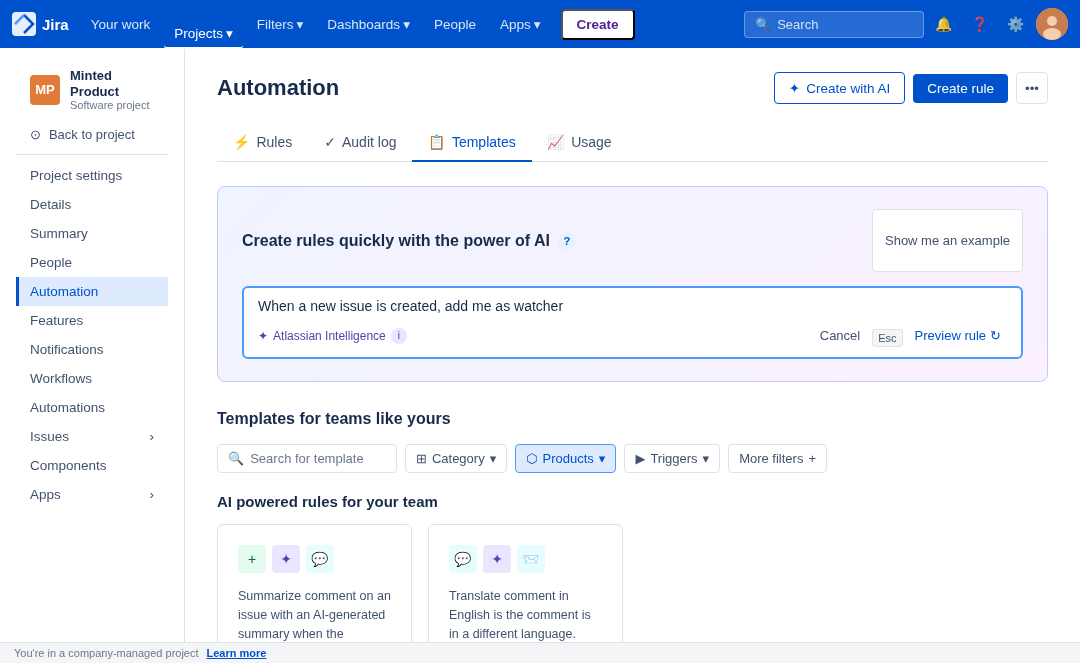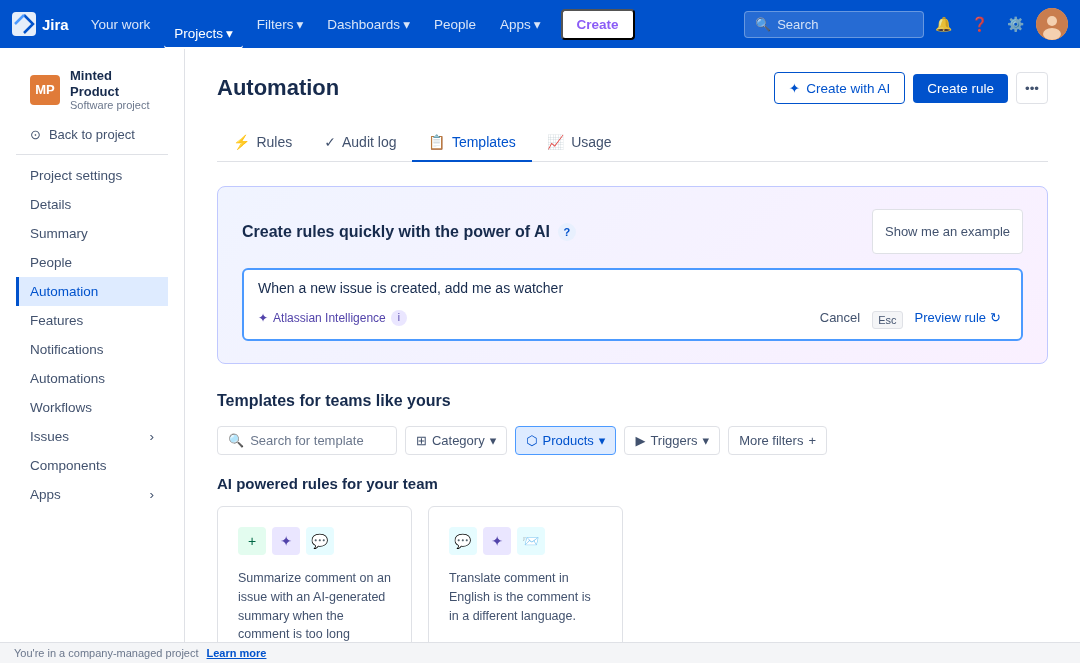--- a/index.html
+++ b/index.html
@@ -8,21 +8,21 @@
     
     .top-nav {
       display: flex; align-items: center; height: 48px;
       background: #0052cc; padding: 0 12px; gap: 4px;
       position: fixed; top: 0; left: 0; right: 0; z-index: 100;
     }
     .top-nav .nav-logo { display: flex; align-items: center; gap: 6px; color: #fff; font-weight: 700; font-size: 15px; margin-right: 8px; }
     .top-nav .nav-logo svg { width: 24px; height: 24px; }
     .nav-item { color: rgba(255,255,255,0.85); padding: 6px 10px; border-radius: 4px; cursor: pointer; font-size: 13.5px; display: flex; align-items: center; gap: 3px; white-space: nowrap; }
     .nav-item.active { color: #fff; font-weight: 500; border-bottom: 2px solid #fff; margin-top: 20px; }
-    .nav-create { background: #fff; color: #8b5cf6; font-weight: 600; padding: 6px 14px; border-radius: 4px; cursor: pointer; margin-left: 6px; font-size: 13.5px; }
+    .nav-create { background: #fff; color: #4c1d95; font-weight: 600; padding: 6px 14px; border-radius: 4px; cursor: pointer; margin-left: 6px; font-size: 13.5px; }
     .nav-spacer { flex: 1; }
     .nav-search { display: flex; align-items: center; background: rgba(255,255,255,0.15); border: 1px solid rgba(255,255,255,0.3); border-radius: 4px; padding: 5px 10px; gap: 6px; color: rgba(255,255,255,0.8); min-width: 180px; cursor: pointer; font-size: 13px; }
     .nav-icon-btn { width: 32px; height: 32px; border-radius: 50%; display: flex; align-items: center; justify-content: center; color: rgba(255,255,255,0.9); cursor: pointer; }
     .nav-avatar { width: 32px; height: 32px; border-radius: 50%; background: #f4a261; overflow: hidden; cursor: pointer; }
 
     
     .app-body { display: flex; margin-top: 48px; height: calc(100vh - 48px); }
 
     
     .sidebar { width: 185px; min-width: 185px; background: #fff; border-right: 1px solid #dfe1e6; display: flex; flex-direction: column; overflow-y: auto; padding: 8px 16px; }
@@ -56,21 +56,21 @@
     .ai-box-header { display: flex; align-items: center; justify-content: space-between; margin-bottom: 14px; }
     .ai-box-title { font-size: 16px; font-weight: 600; color: #172b4d; display: flex; align-items: center; gap: 8px; }
     .ai-input-wrapper { background: #fff; border: 2px solid #4c9aff; border-radius: 6px; padding: 10px 14px; }
     .ai-input-text { color: #172b4d; font-size: 14px; margin-bottom: 10px; }
     .ai-input-footer { display: flex; align-items: center; justify-content: space-between; }
     .ai-badge { display: flex; align-items: center; gap: 5px; color: #5243aa; font-size: 12px; font-weight: 500; }
     .ai-input-actions { display: flex; align-items: flex-end; gap: 6px; }
     .btn-cancel { background: none; border: none; color: #42526e; cursor: pointer; font-size: 13px; padding: 4px 6px; }
     .btn-esc { background: #f4f5f7; border: 1px solid #dfe1e6; color: #42526e; border-radius: 3px; font-size: 11px; padding: 2px 5px; }
     .btn-preview { display: flex; align-items: center; gap: 4px; background: none; border: none; color: #0052cc; cursor: pointer; font-size: 13px; padding: 4px 6px; }
-    .show-example { background: #fff; border: 1px solid #dfe1e6; padding: 14px 12px; border-radius: 4px; cursor: pointer; font-size: 13px; color: #42526e; }
+    .show-example { background: #fff; border: 1px solid #dfe1e6; padding: 23px 12px; border-radius: 4px; cursor: pointer; font-size: 13px; color: #42526e; }
 
     
     .section-title { font-size: 16px; font-weight: 600; color: #172b4d; margin-bottom: 16px; }
     .filters-row { display: flex; align-items: center; gap: 8px; margin-bottom: 20px; flex-wrap: wrap; }
     .search-templates { display: flex; align-items: center; gap: 6px; border: 1px solid #dfe1e6; border-radius: 4px; padding: 6px 10px; background: #fff; min-width: 180px; color: #6b778c; font-size: 13px; cursor: pointer; }
     .filter-btn { display: flex; align-items: center; gap: 5px; border: 1px solid #dfe1e6; border-radius: 4px; padding: 6px 10px; background: #fff; color: #42526e; font-size: 13px; cursor: pointer; }
     .filter-btn.products { background: #deebff; border-color: #4c9aff; color: #0052cc; }
 
     
     .subsection-title { font-size: 15px; font-weight: 600; color: #172b4d; margin-bottom: 14px; }
@@ -174,24 +174,24 @@
     <div class="sidebar-item active">
       <span>Automation</span>
     </div>
     <div class="sidebar-item">
       <span>Features</span>
     </div>
     <div class="sidebar-item">
       <span>Notifications</span>
     </div>
     <div class="sidebar-item">
+      <span>Workflows</span>
+    </div>
+    <div class="sidebar-item">
       <span>Automations</span>
-    </div>
-    <div class="sidebar-item">
-      <span>Workflows</span>
     </div>
     <div class="sidebar-item-expand">
       <span>Issues</span>
       <span>›</span>
     </div>
     <div class="sidebar-item">
       <span>Components</span>
     </div>
     <div class="sidebar-item-expand">
       <span>Apps</span>

